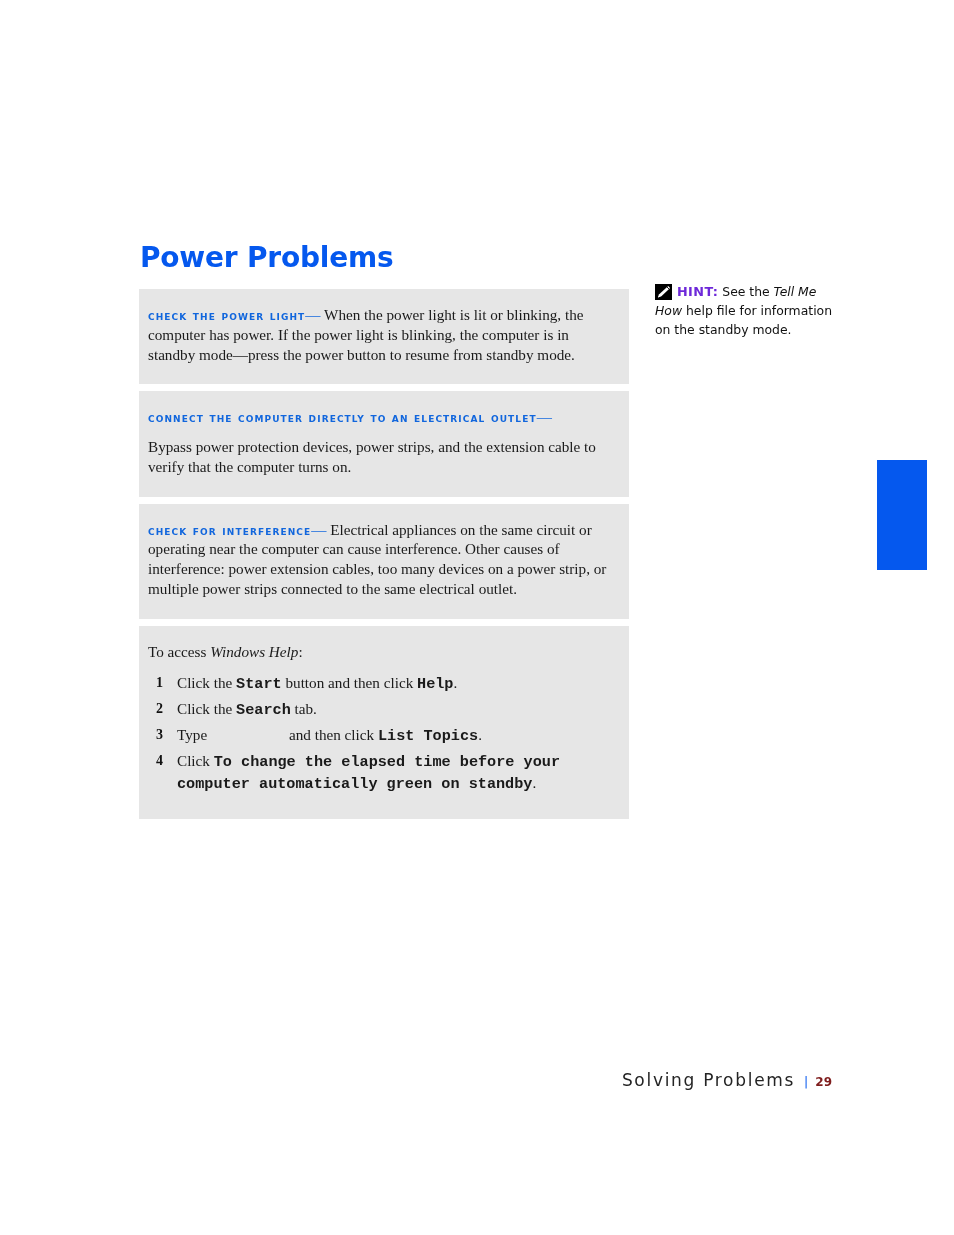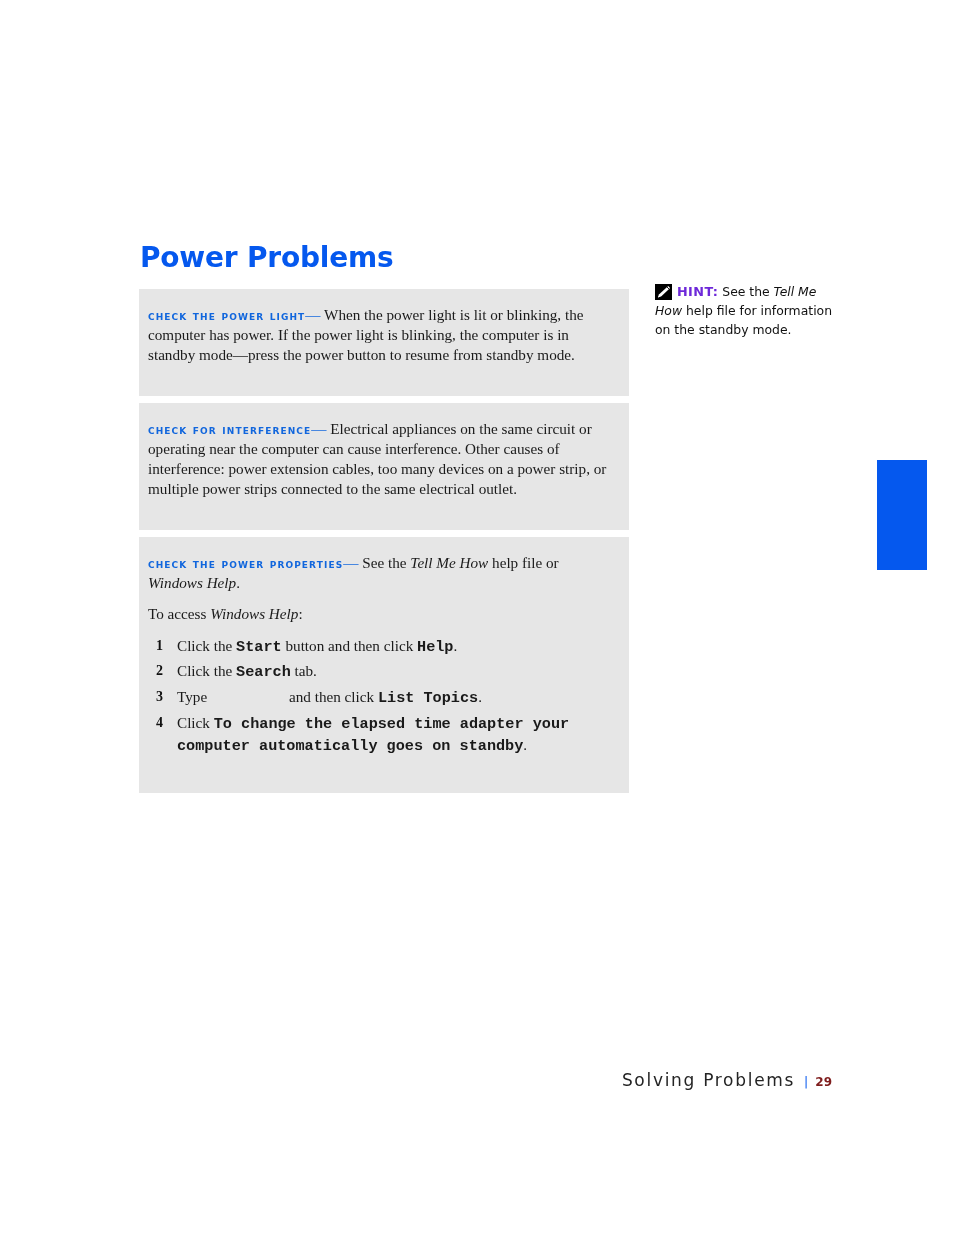--- a/index.html
+++ b/index.html
@@ -42,21 +42,21 @@
   
   .panels {
     position: absolute;
     left: 139px;
     top: 279px;
     width: 490px;
   }
 
   .panel {
     background: #e6e6e6;
-    padding: 16px 12px 32px 9px;
+    padding: 16px 12px 20px 9px;
     margin-bottom: 7px;
     box-sizing: border-box;
   }
 
   .panel p {
     margin: 0;
     font-family: "Liberation Serif", serif;
     font-size: 15.2px;
     line-height: 1.30;
     color: #1a1a1a;
@@ -200,46 +200,48 @@
   <div class="panels">
 
     <div class="panel">
       <p>
         <span class="lead">Check the power light</span><span class="dash">—</span><span> When the power light is lit or blinking, the computer has power. If the power light is blinking, the computer is in standby mode—press the power button to resume from standby mode.</span>
       </p>
     </div>
 
 
 
+    <div class="panel">
+      <p>
+        <span class="lead block"><span>Connect the computer directly to an electrical outlet</span><span class="dash">—</span></span><span>Bypass power protection devices, power strips, and the extension cable to verify that the computer turns on.</span>
+      </p>
+    </div>
 
     <div class="panel">
       <p>
         <span class="lead">Check for interference</span><span class="dash">—</span><span> Electrical appliances on the same circuit or operating near the computer can cause interference. Other causes of interference: power extension cables, too many devices on a power strip, or multiple power strips connected to the same electrical outlet.</span>
       </p>
     </div>
 
     <div class="panel">
       <p>
-        <span class="lead">Check the Power Properties</span><span class="dash">—</span><span> See the </span><i>Tell Me How</i><span> help file or </span><i>Windows Help</i><span>.</span>
-      </p>
-      <p>
         <span>To access </span><i>Windows Help</i><span>:</span>
       </p>
       <ol class="steps">
         <li>
           <span>Click the </span><b>Start</b><span> button and then click </span><b>Help</b><span>.</span>
         </li>
         <li>
           <span>Click the </span><b>Search</b><span> tab.</span>
         </li>
         <li>
           <span>Type</span><span class="gap-blank"></span><span> and then click </span><b>List Topics</b><span>.</span>
         </li>
         <li>
-          <span>Click </span><b>To change the elapsed time adapter your computer automatically goes on standby</b><span>.</span>
+          <span>Click </span><b>To change the elapsed time before your computer automatically green on standby</b><span>.</span>
         </li>
       </ol>
     </div>
 
   </div>
 
   <div class="hint">
     <div class="hint-body">
       <span class="hint-icon">
         <svg width="17" height="16" viewBox="0 0 17 16" xmlns="http://www.w3.org/2000/svg">

